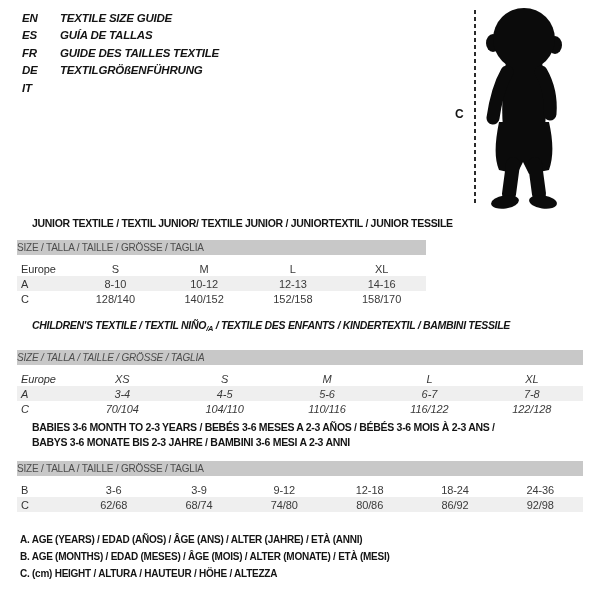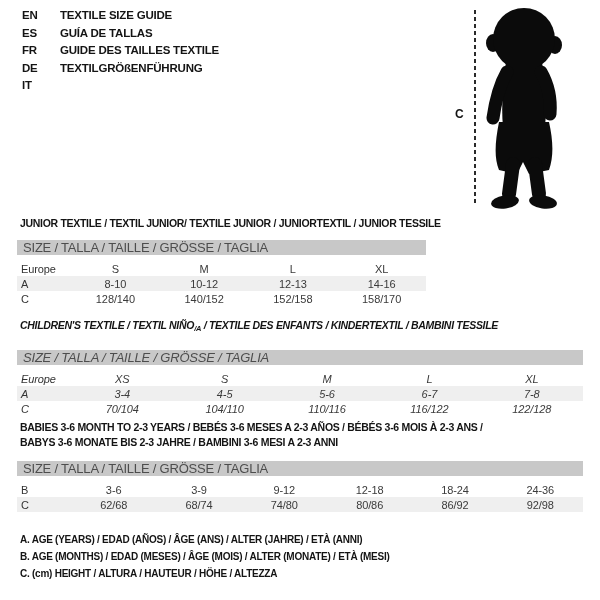--- a/index.html
+++ b/index.html
@@ -2,37 +2,37 @@
 <html><head>
 <meta charset="utf-8">
 <style>
   html,body{margin:0;padding:0;background:#fff;}
   .canvas{
     position:relative;width:600px;height:600px;background:#ffffff;overflow:hidden;
     font-family:"Liberation Sans",sans-serif;color:#1a1a1a;
   }
   
   .lang-list{position:absolute;left:22px;top:9px;}
-  .lang-row{display:flex;height:17.5px;align-items:flex-start;font-weight:bold;font-size:11.5px;letter-spacing:-0.2px;color:#141414;}
+  .lang-row{display:flex;height:17.5px;align-items:center;font-weight:bold;font-size:11.5px;letter-spacing:-0.2px;color:#141414;font-style:italic;}
   .lang-code{width:38px;}
   
   .height-line{position:absolute;left:474px;top:10px;width:2px;height:196px;
     background:repeating-linear-gradient(to bottom,#2a2a2a 0 4px,transparent 4px 7px);}
   .height-label{position:absolute;left:455px;top:107px;font-weight:bold;font-size:12px;color:#141414;}
   .baby-svg{position:absolute;left:479px;top:6px;}
   
   .section{position:absolute;left:17px;width:566px;}
   #section-junior{top:216px;}
   #section-children{top:318px;font-style:italic;}
   #section-babies{top:420px;}
-  .sec-title{font-weight:bold;font-size:10.5px;letter-spacing:-0.3px;color:#141414;margin-left:3px;line-height:14px;}
+  .sec-title{font-weight:bold;font-size:10.5px;letter-spacing:-0.3px;color:#141414;margin-left:15px;line-height:14px;}
   #section-babies .sec-title{line-height:15px;}
   .sub{font-size:7.5px;position:relative;top:2px;}
-  .size-bar{background:#c8c8c8;height:15px;line-height:15px;padding-left:6px;box-sizing:border-box;
-    font-size:13px;color:#4d4d4d;letter-spacing:-0.2px;}
+  .size-bar{background:#c8c8c8;height:15px;line-height:15px;box-sizing:border-box;
+    font-size:10px;color:#4d4d4d;letter-spacing:-0.2px;}
   #section-junior .size-bar{margin-top:10px;}
   #section-children .size-bar{margin-top:16px;}
   #section-babies .size-bar{margin-top:11px;}
   #section-junior .size-bar,#section-junior .tbl{width:409px;}
   .tbl{margin-top:6px;}
   .row{display:flex;height:15px;align-items:center;font-size:11px;color:#3a3a3a;letter-spacing:-0.1px;}
   .row:nth-child(even){background:#efefef;}
   .cell-label{width:54px;padding-left:4px;box-sizing:border-box;color:#333;}
   .cell{flex:1;text-align:center;}
   

